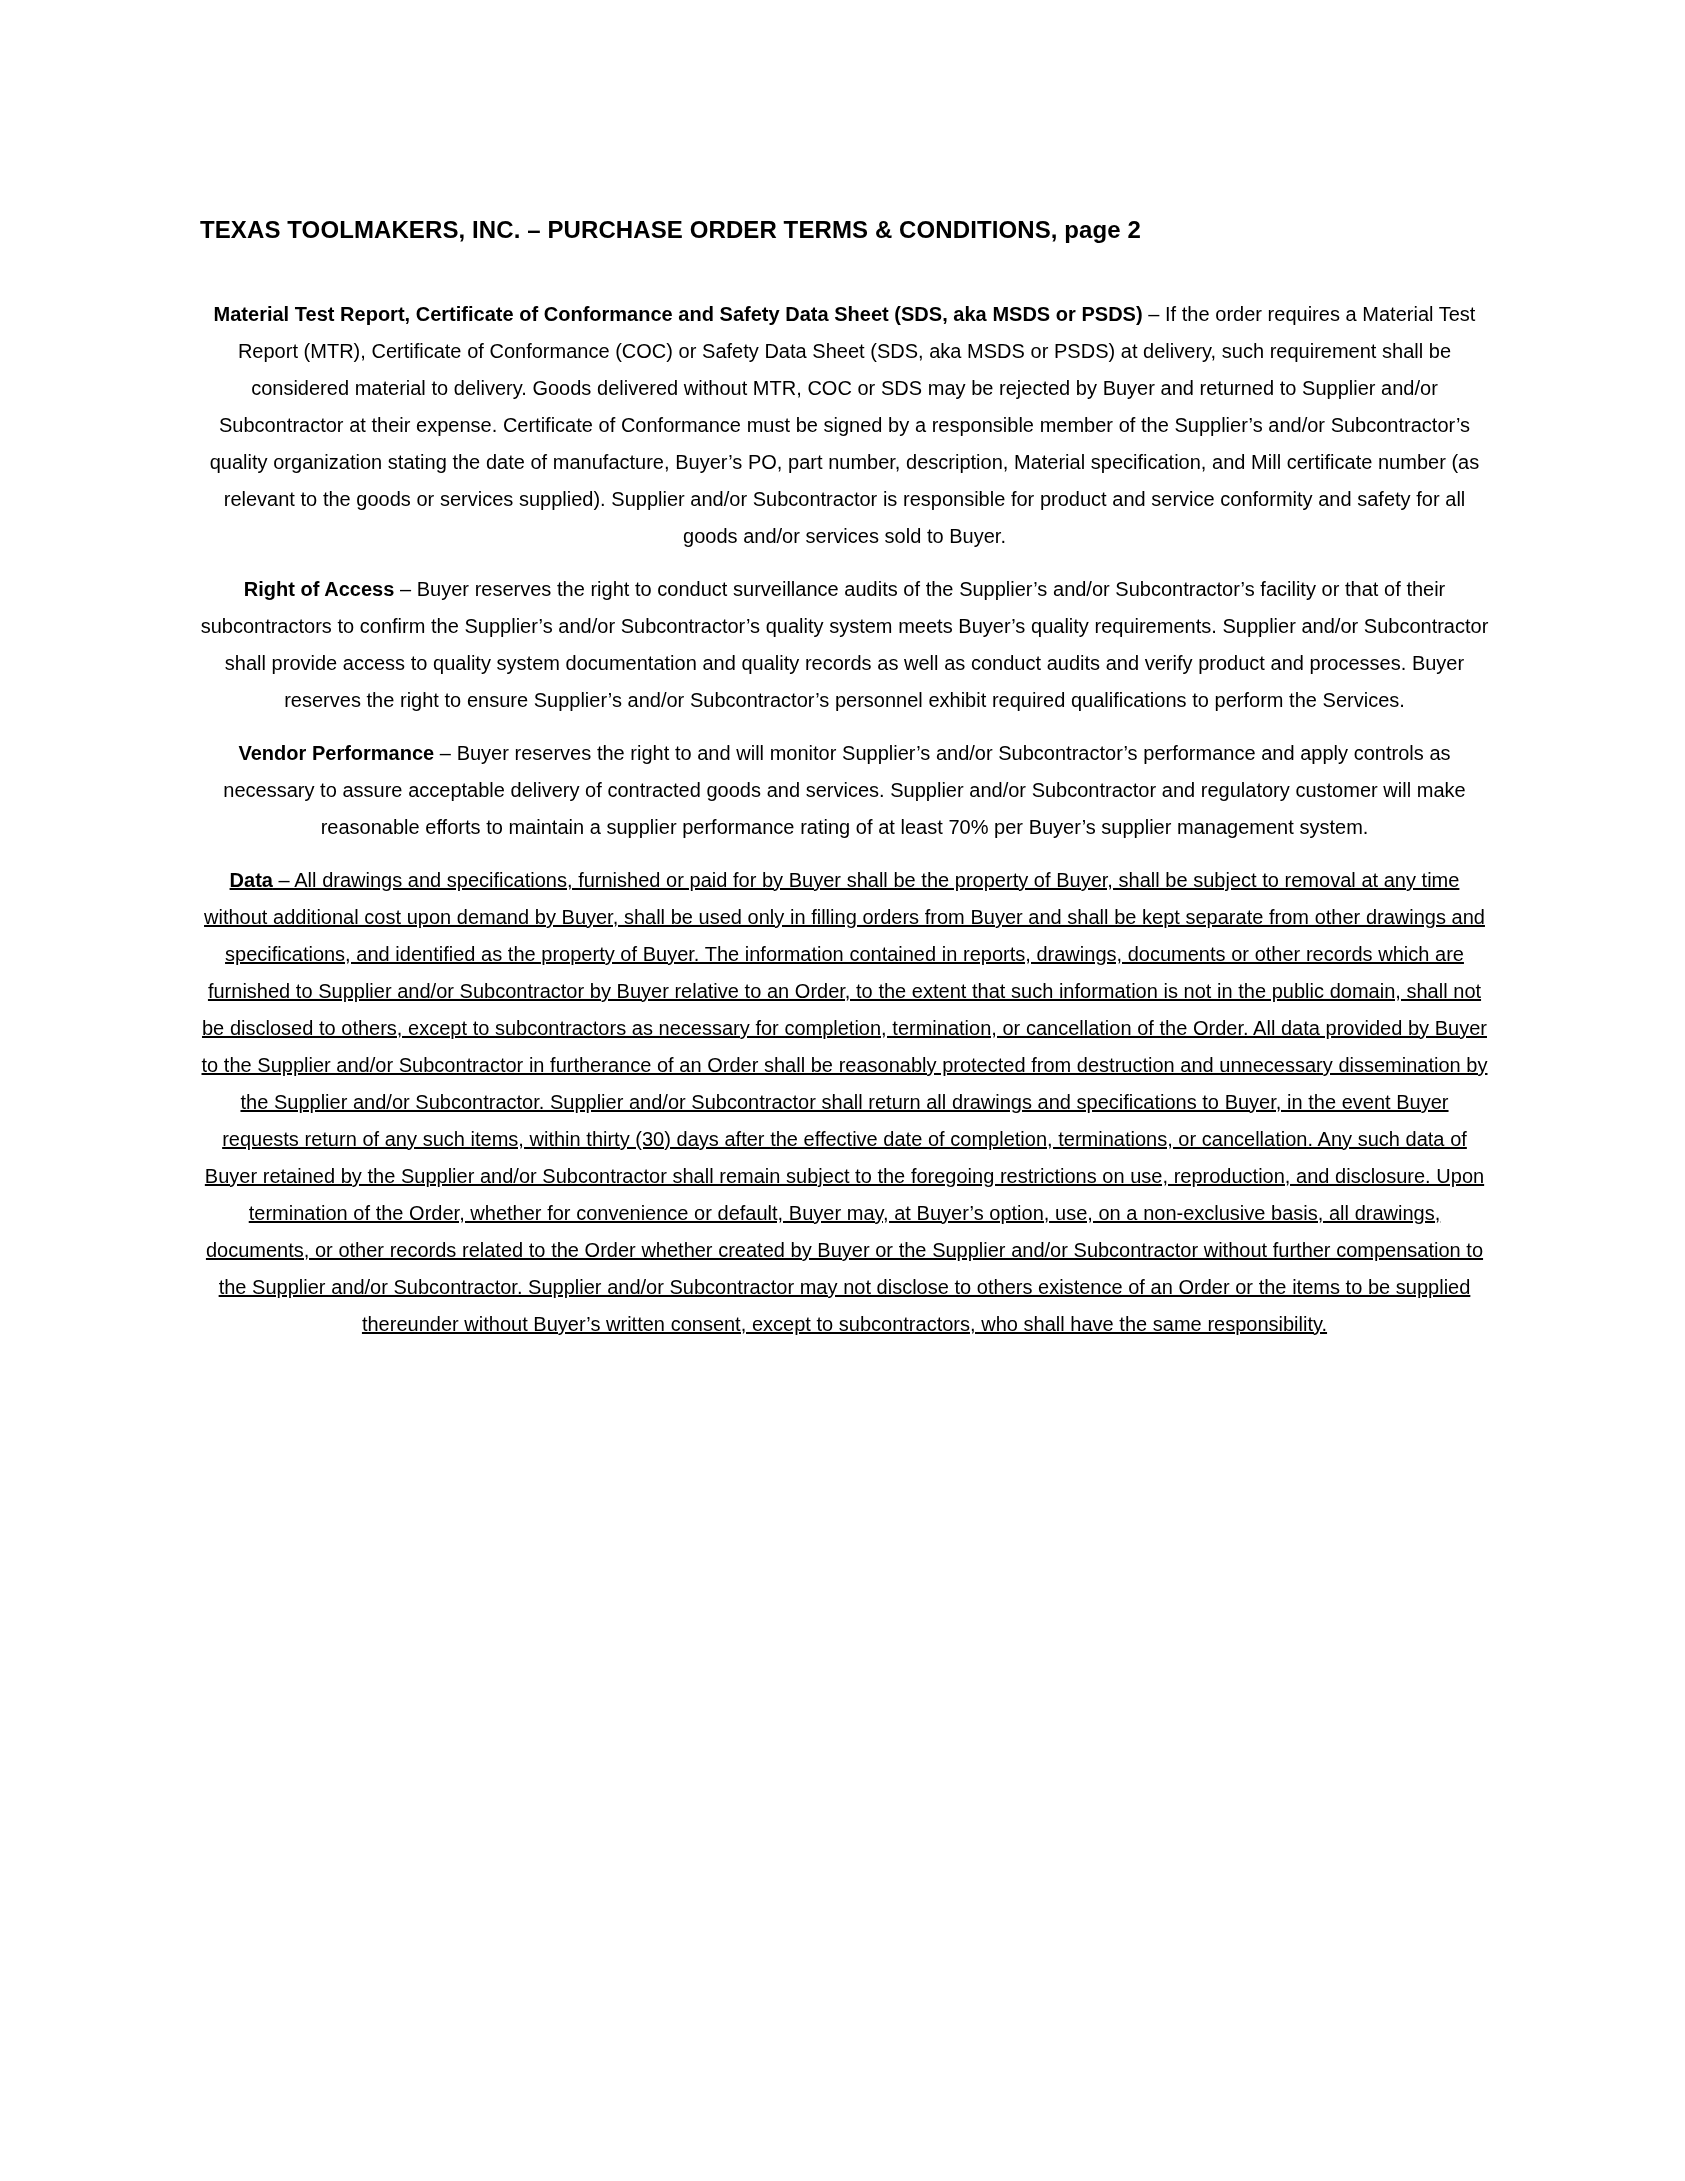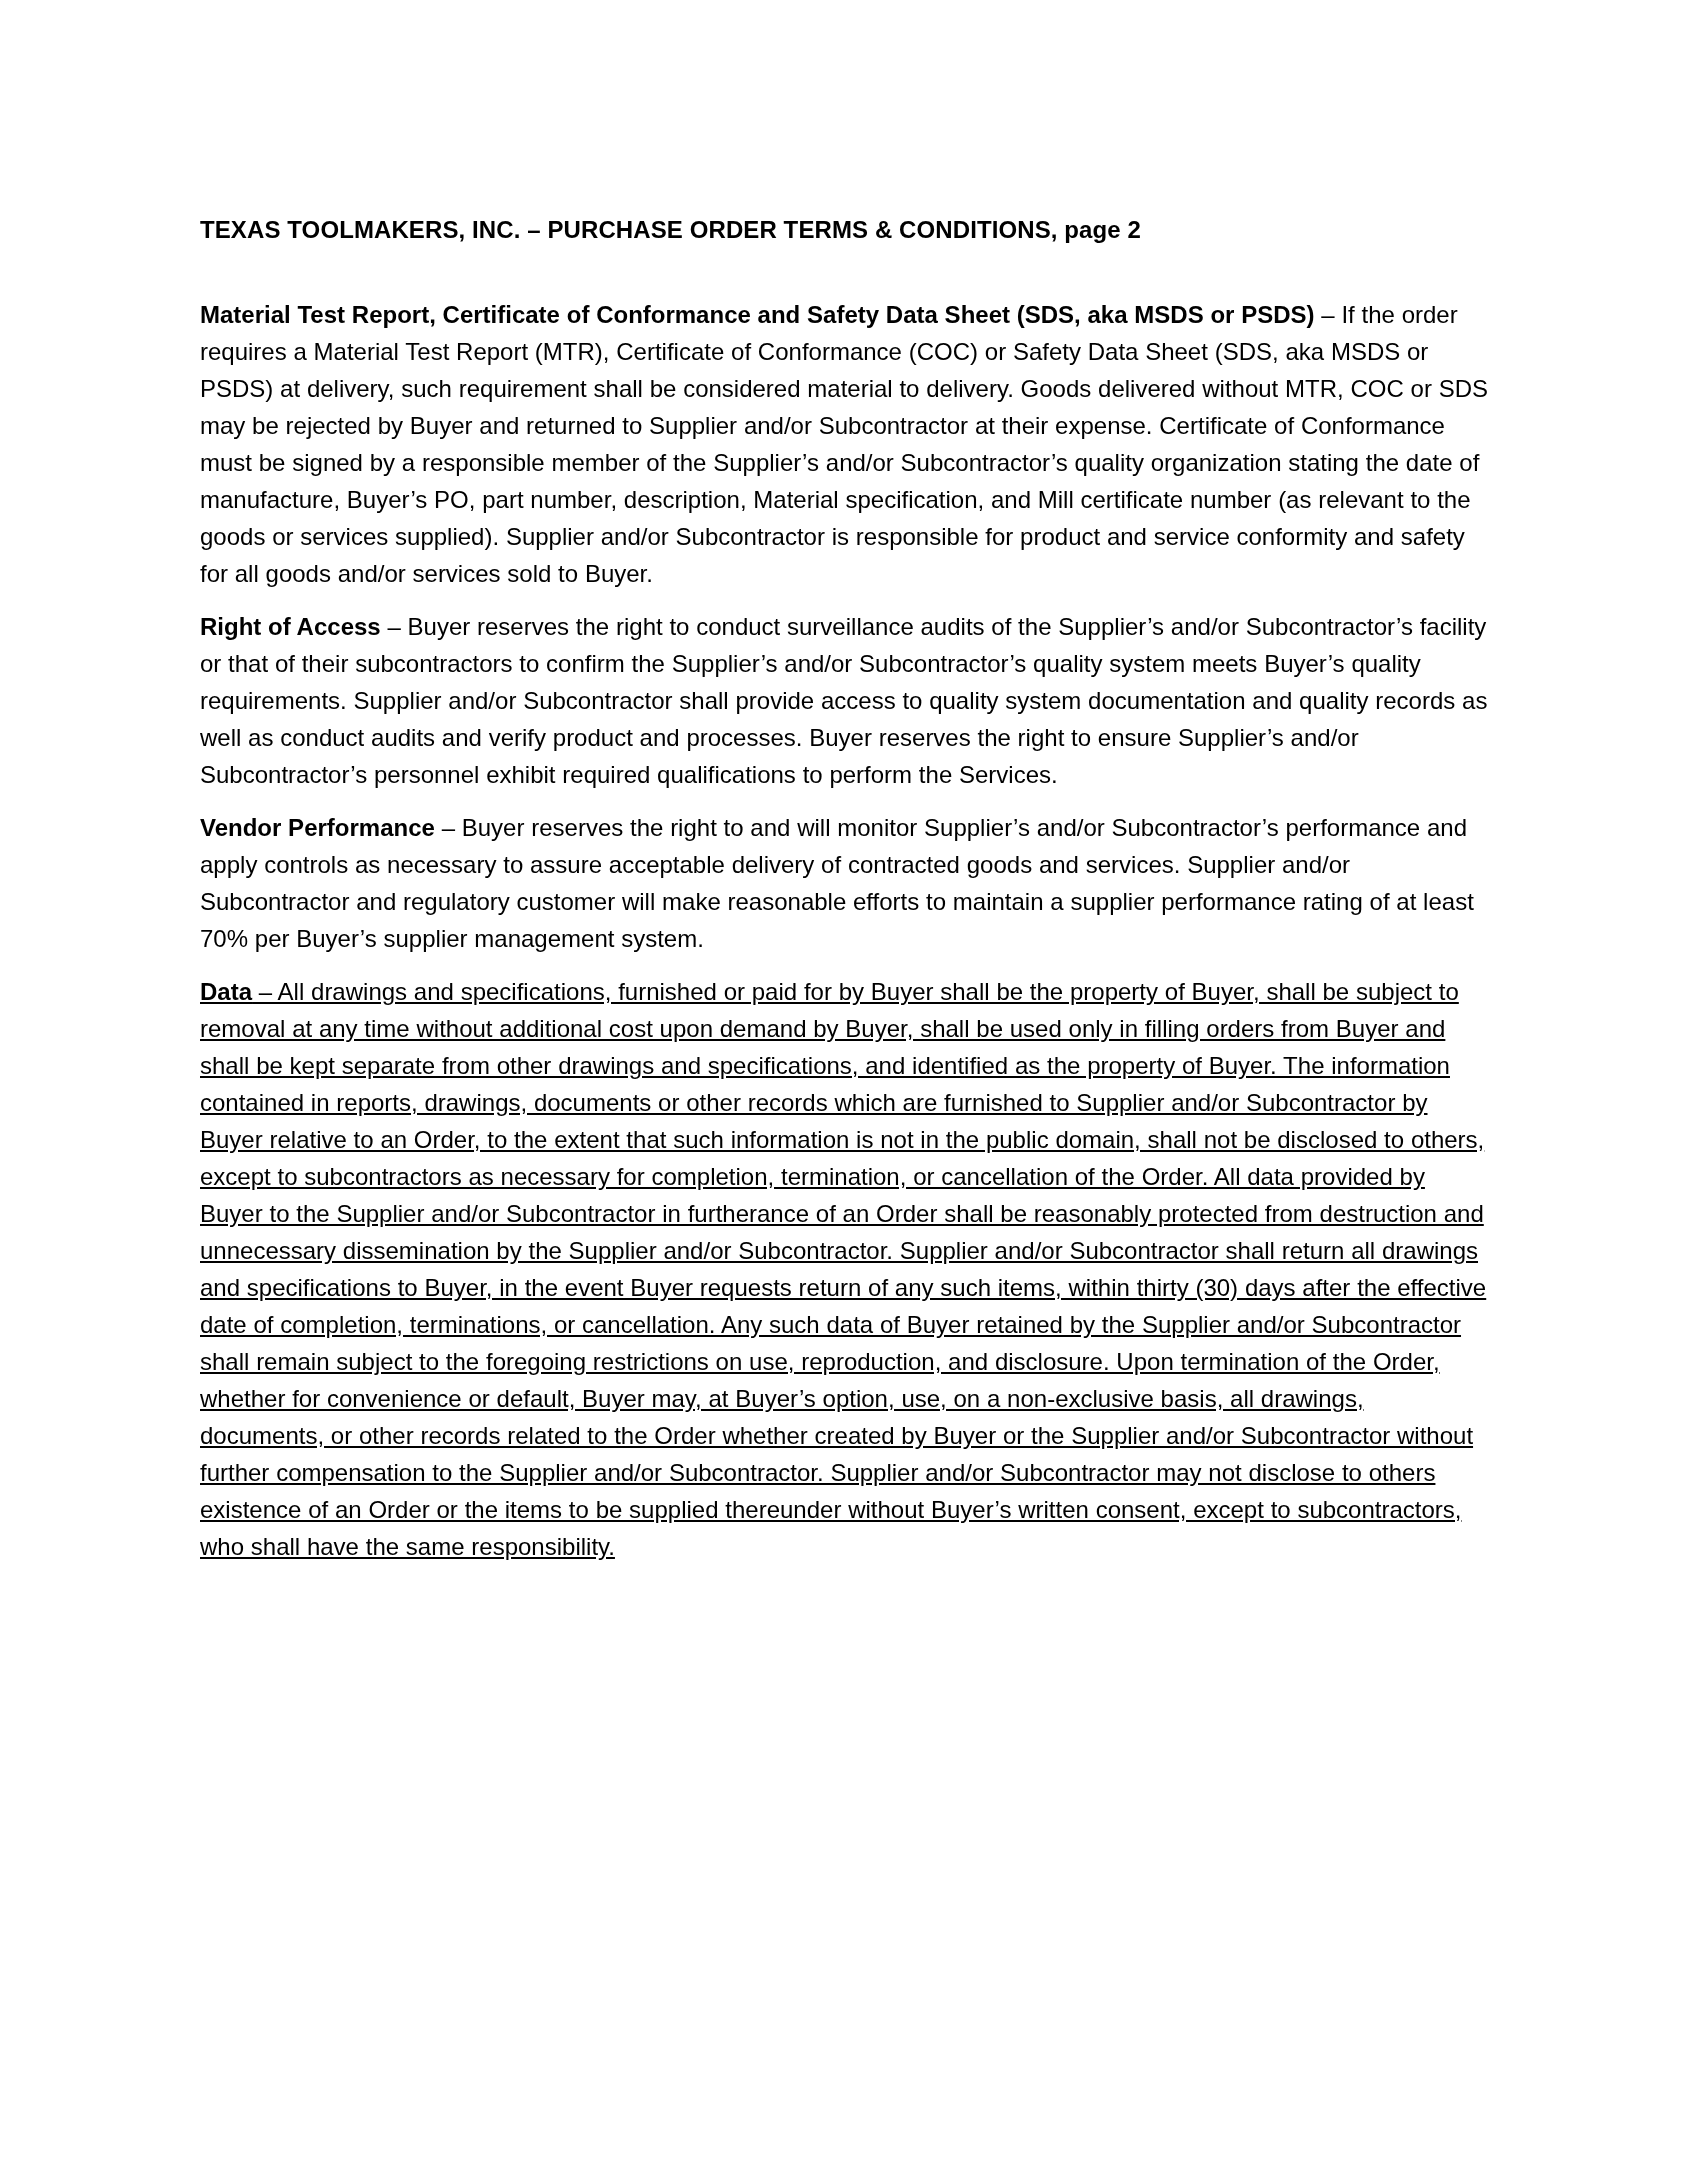--- a/index.html
+++ b/index.html
@@ -33,24 +33,24 @@
     font-weight: bold;
     line-height: 36px;
     letter-spacing: 0.1px;
     margin: 0;
     white-space: nowrap;
   }
   .body-block {
     margin-top: 48px;
   }
   .para {
-    font-size: 24px;
+    font-size: 20px;
     line-height: 37px;
     margin: 0 0 16px 0;
-    text-align: left;
+    text-align: center;
     word-spacing: 0.1px;
   }
   .para:last-child {
     margin-bottom: 0;
     text-decoration: underline;
   }
   .lead {
     font-weight: bold;
   }
   .para-body {

